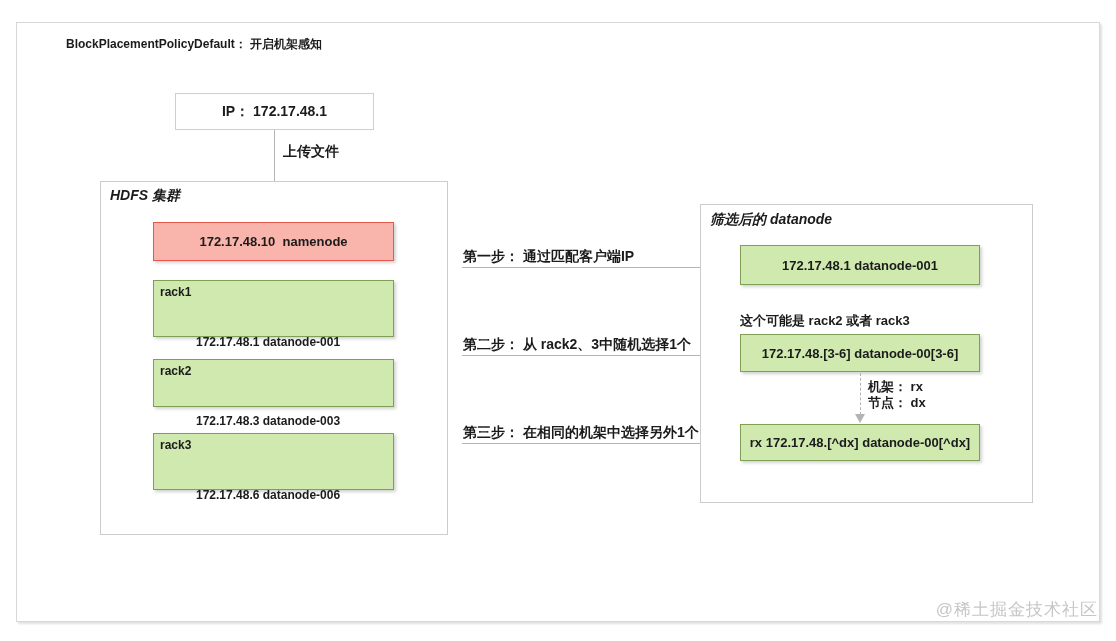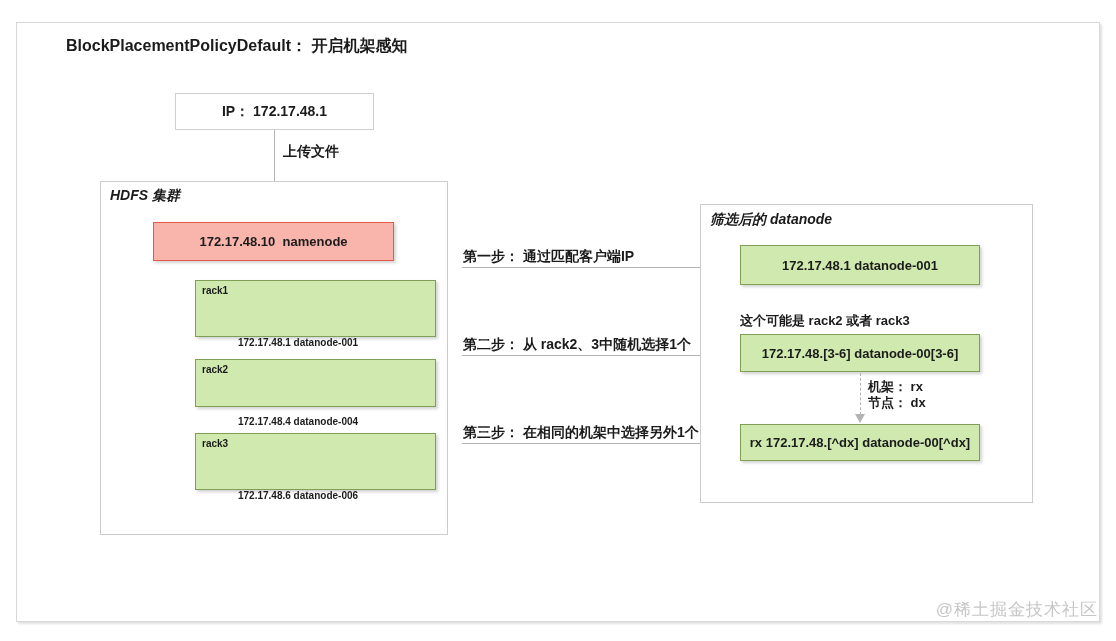--- a/index.html
+++ b/index.html
@@ -15,38 +15,38 @@
     background:#ffffff;color:var(--ink);
     font-family:"Liberation Sans","DejaVu Sans",sans-serif;
     font-weight:bold;
   }
   .abs{position:absolute;}
   .frame{
     left:16px;top:22px;width:1084px;height:600px;
     background:#fff;border:1px solid var(--frame);
     box-shadow:2px 2px 2px rgba(0,0,0,0.12);
   }
-  .title{left:30px;top:36px;font-size:16px;padding-left:36px;}
+  .title{left:30px;top:36px;font-size:12px;padding-left:36px;}
   .plainbox{
     border:1px solid #cfcfcf;background:#fff;
     display:flex;align-items:center;justify-content:center;
     font-size:14px;white-space:pre;
   }
   .container{border:1px solid #cccccc;background:#fff;}
   .container-label{font-size:14px;font-style:italic;}
   .node-box{
     display:flex;align-items:center;justify-content:center;
     font-size:13px;white-space:pre;
     box-shadow:2px 2px 3px rgba(0,0,0,0.18);
   }
   .red{background:var(--red-fill);border:1px solid var(--red-stroke);}
   .green{background:var(--green-fill);border:1px solid var(--green-stroke);}
   .rack{
     background:var(--green-fill);border:1px solid var(--green-stroke);
-    box-shadow:2px 2px 3px rgba(0,0,0,0.18);font-size:10px;margin-left:42px;
+    box-shadow:2px 2px 3px rgba(0,0,0,0.18);font-size:12px;
   }
   .rack-name{position:absolute;left:6px;top:4px;}
   .rack-nodes{position:absolute;left:42px;top:14px;line-height:19px;white-space:pre;}
   .vline{width:1px;background:var(--arrow);}
   .hline{height:1px;background:var(--arrow);}
   .dline{width:0;border-left:1px dashed var(--arrow);}
   .arr-down{
     width:0;height:0;
     border-left:5px solid transparent;border-right:5px solid transparent;
     border-top:9px solid var(--arrow);
@@ -90,20 +90,21 @@
   <span class="rack-name">rack1</span>
   <div class="rack-nodes">
     <div>172.17.48.1 datanode-001</div>
     <div>172.17.48.2 datanode-002</div>
   </div>
 </div>
 
 <div class="abs rack" style="left:153px;top:359px;width:241px;height:48px;">
   <span class="rack-name">rack2</span>
   <div class="rack-nodes">
+    <div>172.17.48.3 datanode-003</div>
     <div>172.17.48.4 datanode-004</div>
   </div>
 </div>
 
 <div class="abs rack" style="left:153px;top:433px;width:241px;height:57px;">
   <span class="rack-name">rack3</span>
   <div class="rack-nodes">
     <div>172.17.48.6 datanode-006</div>
   </div>
 </div>

